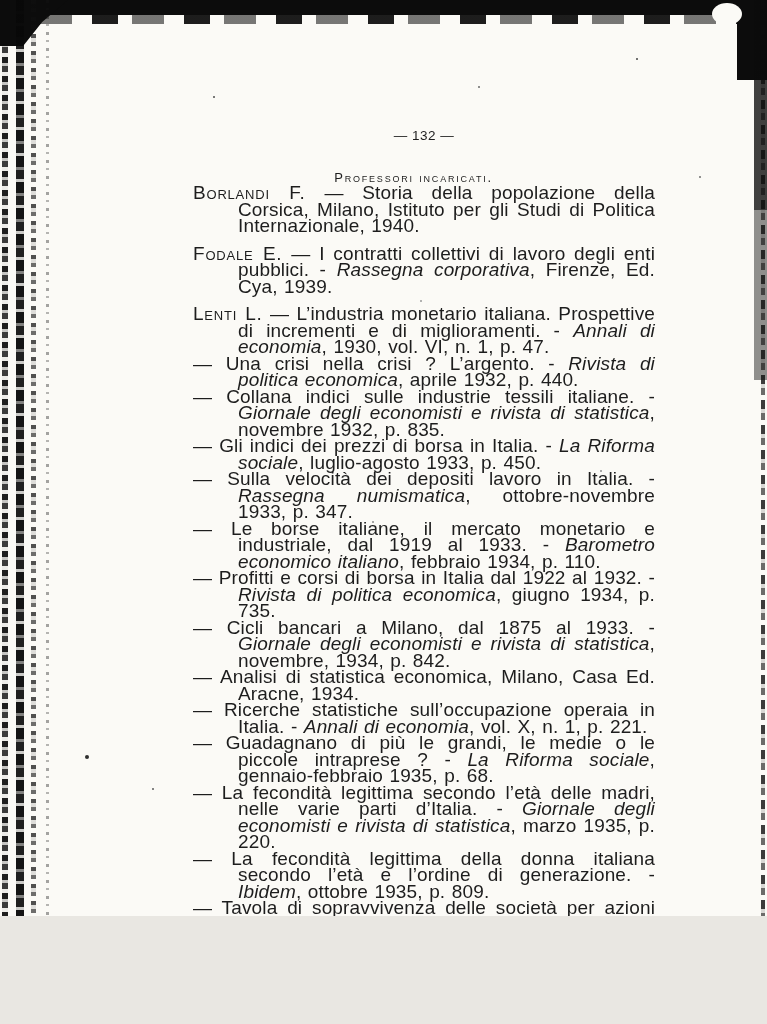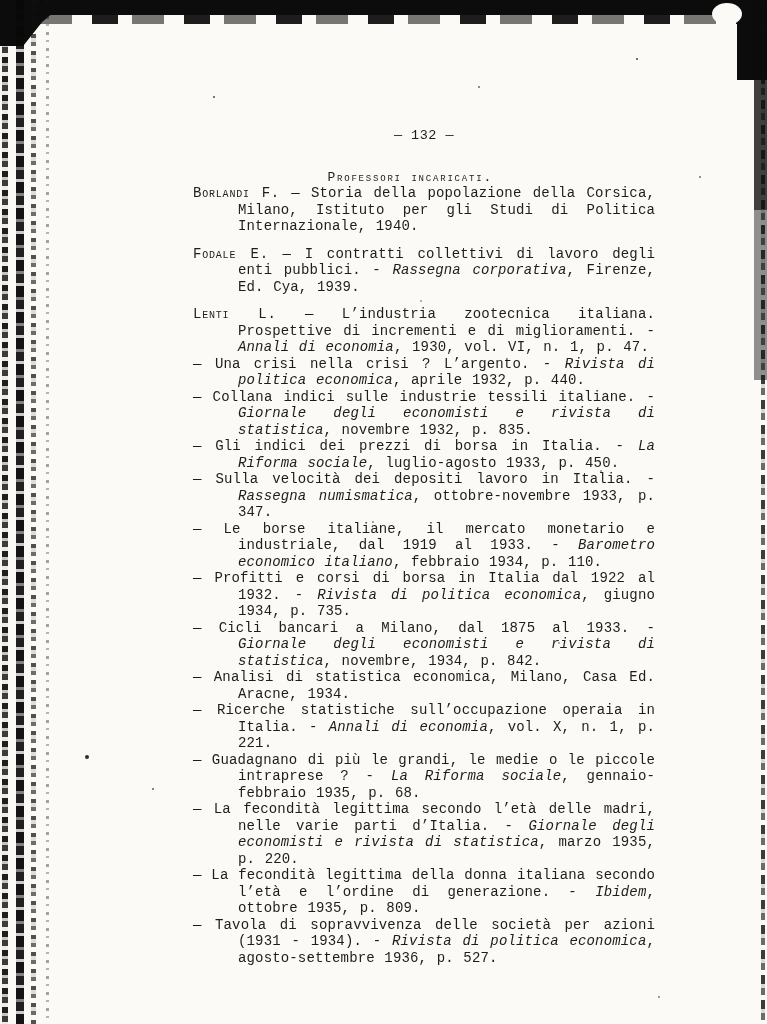--- a/index.html
+++ b/index.html
@@ -1,22 +1,22 @@
 <!DOCTYPE html>
 <html style="--paper: #fbfaf6; --ink: #1d1d1d; --edge: #0c0c0c;"><head>
 <meta charset="utf-8">
 <style>
   * { margin:0; padding:0; box-sizing:border-box; }
   html,body { width:767px; height:1024px; }
   body { background:#e9e7e2; }
 
   .page {
-    position:relative; width:767px; height:1024px; overflow:hidden;
+    position:relative; width:767px; height:916px; overflow:hidden;
     background: var(--paper, #fbfaf6);
-    font-family:Liberation Mono, monospace;
+    font-family:Liberation Sans, sans-serif;
     color: var(--ink, #1d1d1d);
   }
 
   
   .band-top {
     position:absolute; left:0; top:0; width:100%; height:15px;
     background: var(--edge, #0c0c0c);
   }
   .band-top2 {
     position:absolute; left:0; top:15px; width:100%; height:9px;
@@ -82,21 +82,21 @@
 
   .page-number {
     text-align:center; font-size:13.5px; letter-spacing:.5px;
     margin-bottom:27px;
   }
   .heading {
     width:300px; text-align:right;
     font-size:13px; font-weight:normal;
     font-variant:small-caps; letter-spacing:1.8px;
   }
-  .entries { font-size:14px; line-height:16.5px; }
+  .entries { font-size:19px; line-height:16.5px; }
   .entry {
     text-align:justify;
     padding-left:45px; text-indent:-45px;
     letter-spacing:.15px; word-spacing:1px;
   }
   .entry.group-start { margin-top:11px; }
   .author { font-variant:small-caps; letter-spacing:.8px; }
   .it { font-style:italic; }
 </style>
 </head>
@@ -116,21 +116,21 @@
   <div class="right-line"></div>
   <div class="notch"></div>
   <div class="specks"></div>
 
   <div class="content">
     <div class="page-number">— 132 —</div>
     <h1 class="heading">Professori incaricati.</h1>
     <div class="entries">
         <p class="entry"><span class="author">Borlandi F.</span><span> — Storia della popolazione della Corsica, Milano, Istituto per gli Studi di Politica Internazionale, 1940.</span></p>
         <p class="entry group-start"><span class="author">Fodale E.</span><span> — I contratti collettivi di lavoro degli enti pubblici. - </span><span class="it">Rassegna corporativa</span><span>, Firenze, Ed. Cya, 1939.</span></p>
-        <p class="entry group-start"><span class="author">Lenti L.</span><span> — L’industria zootecnica italiana. Prospettive di incrementi e di miglioramenti. - </span><span class="it">Annali di economia</span><span>, 1930, vol. VI, n. 1, p. 47.</span></p>
+        <p class="entry group-start"><span class="author">Lenti L.</span><span> — L’industria monetario italiana. Prospettive di incrementi e di miglioramenti. - </span><span class="it">Annali di economia</span><span>, 1930, vol. VI, n. 1, p. 47.</span></p>
         <p class="entry"><span>— Una crisi nella crisi ? L’argento. - </span><span class="it">Rivista di politica economica</span><span>, aprile 1932, p. 440.</span></p>
         <p class="entry"><span>— Collana indici sulle industrie tessili italiane. - </span><span class="it">Giornale degli economisti e rivista di statistica</span><span>, novembre 1932, p. 835.</span></p>
         <p class="entry"><span>— Gli indici dei prezzi di borsa in Italia. - </span><span class="it">La Riforma sociale</span><span>, luglio-agosto 1933, p. 450.</span></p>
         <p class="entry"><span>— Sulla velocità dei depositi lavoro in Italia. - </span><span class="it">Rassegna numismatica</span><span>, ottobre-novembre 1933, p. 347.</span></p>
         <p class="entry"><span>— Le borse italiane, il mercato monetario e industriale, dal 1919 al 1933. - </span><span class="it">Barometro economico italiano</span><span>, febbraio 1934, p. 110.</span></p>
         <p class="entry"><span>— Profitti e corsi di borsa in Italia dal 1922 al 1932. - </span><span class="it">Rivista di politica economica</span><span>, giugno 1934, p. 735.</span></p>
         <p class="entry"><span>— Cicli bancari a Milano, dal 1875 al 1933. - </span><span class="it">Giornale degli economisti e rivista di statistica</span><span>, novembre, 1934, p. 842.</span></p>
         <p class="entry"><span>— Analisi di statistica economica, Milano, Casa Ed. Aracne, 1934.</span></p>
         <p class="entry"><span>— Ricerche statistiche sull’occupazione operaia in Italia. - </span><span class="it">Annali di economia</span><span>, vol. X, n. 1, p. 221.</span></p>
         <p class="entry"><span>— Guadagnano di più le grandi, le medie o le piccole intraprese ? - </span><span class="it">La Riforma sociale</span><span>, gennaio-febbraio 1935, p. 68.</span></p>

